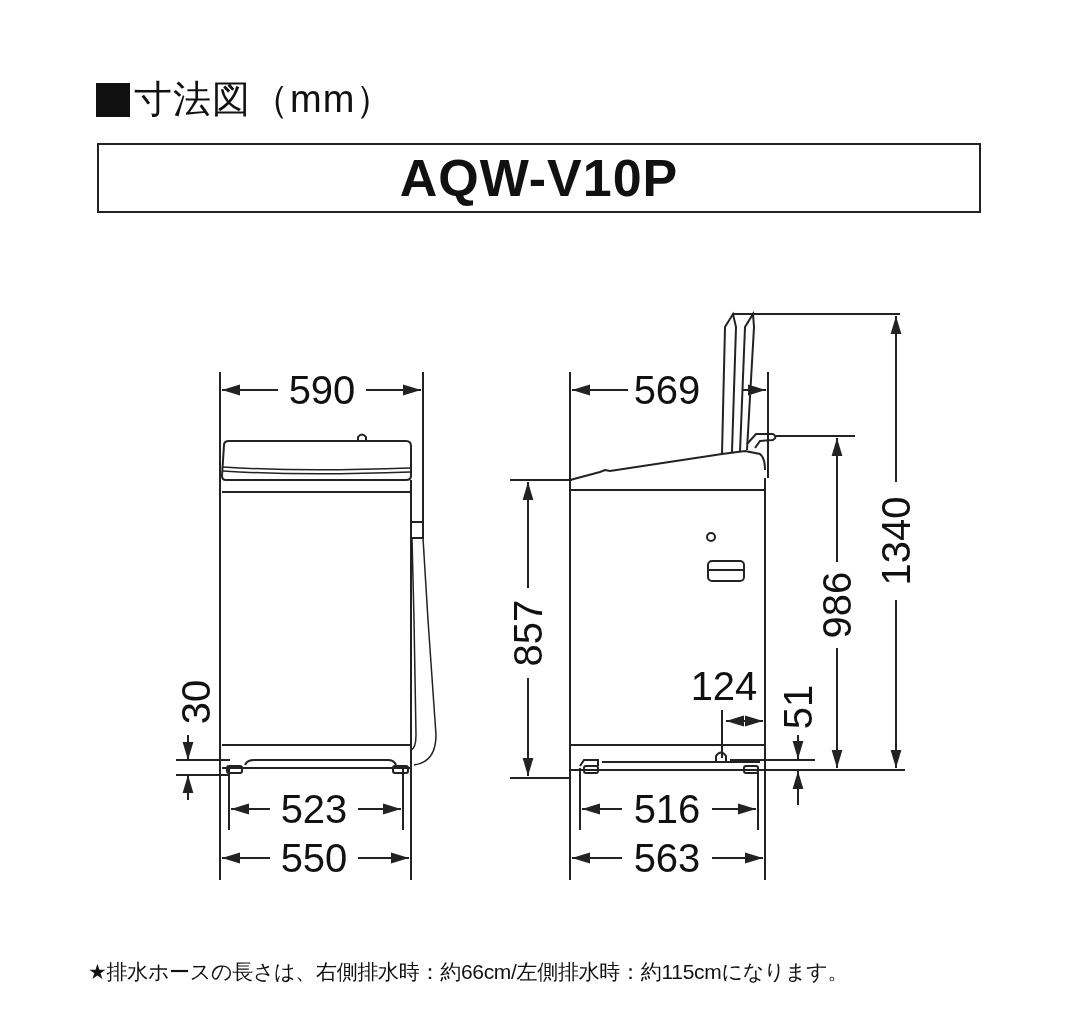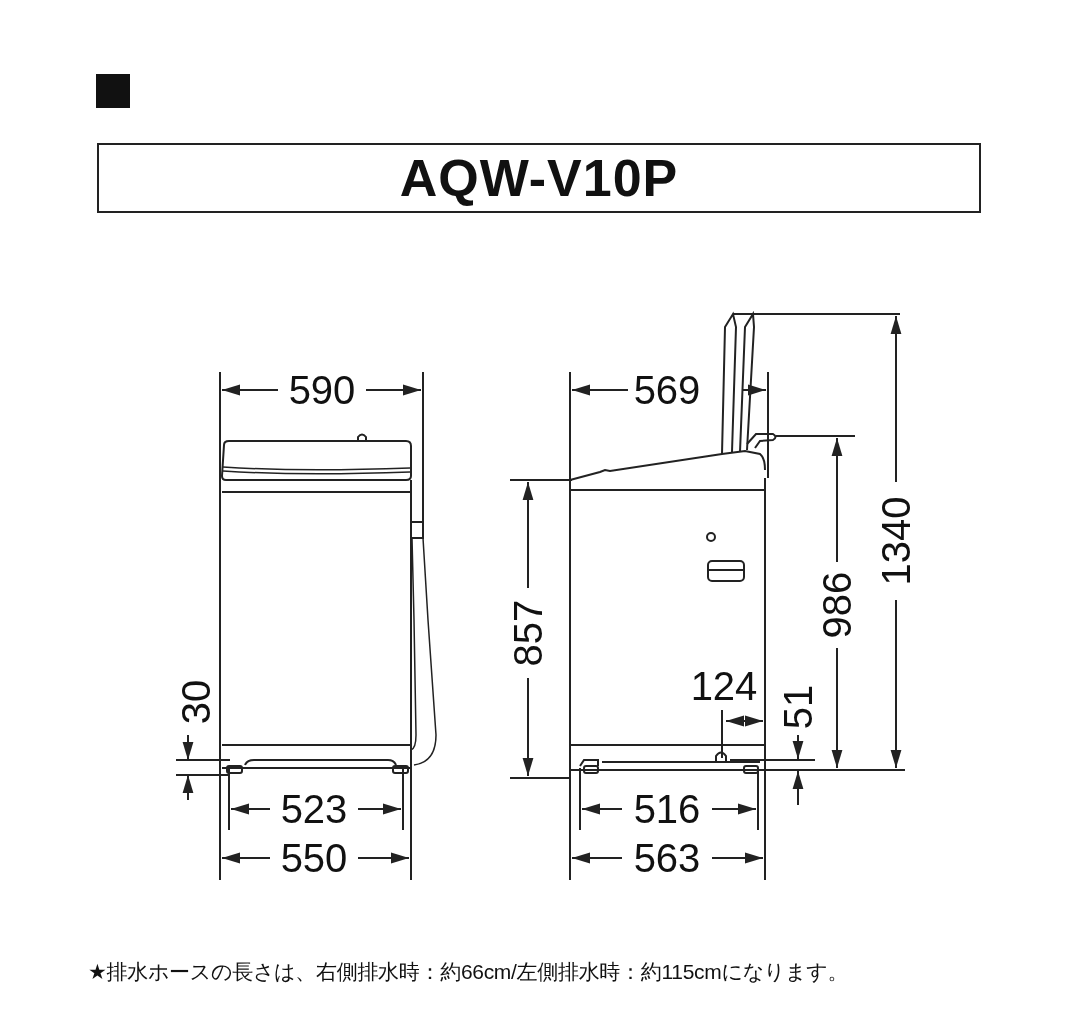--- a/index.html
+++ b/index.html
@@ -10,20 +10,21 @@
   .model-box span{font-size:52px;font-weight:700;letter-spacing:1px;}
   svg.drawing{position:absolute;left:0;top:0;}
   .dim{font-family:"Liberation Sans","DejaVu Sans",sans-serif;font-size:40px;font-weight:400;fill:#111;}
   .note{position:absolute;left:88px;top:930px;font-size:21px;letter-spacing:-0.3px;white-space:nowrap;margin-top:28px;}
 </style>
 </head>
 <body>
 
 <div class="heading">
   <span class="sq"></span>
+  <span>寸法図（mm）</span>
 </div>
 
 <div class="model-box">
   <span>AQW-V10P</span>
 </div>
 
 <svg class="drawing" width="1080" height="1027" viewBox="0 0 1080 1027">
   <defs>
     <marker id="ah" viewBox="0 0 10 10" refX="10" refY="5" markerWidth="9" markerHeight="9" orient="auto-start-reverse">
       <path d="M0,2 L10,5 L0,8 z" fill="#222"></path>

